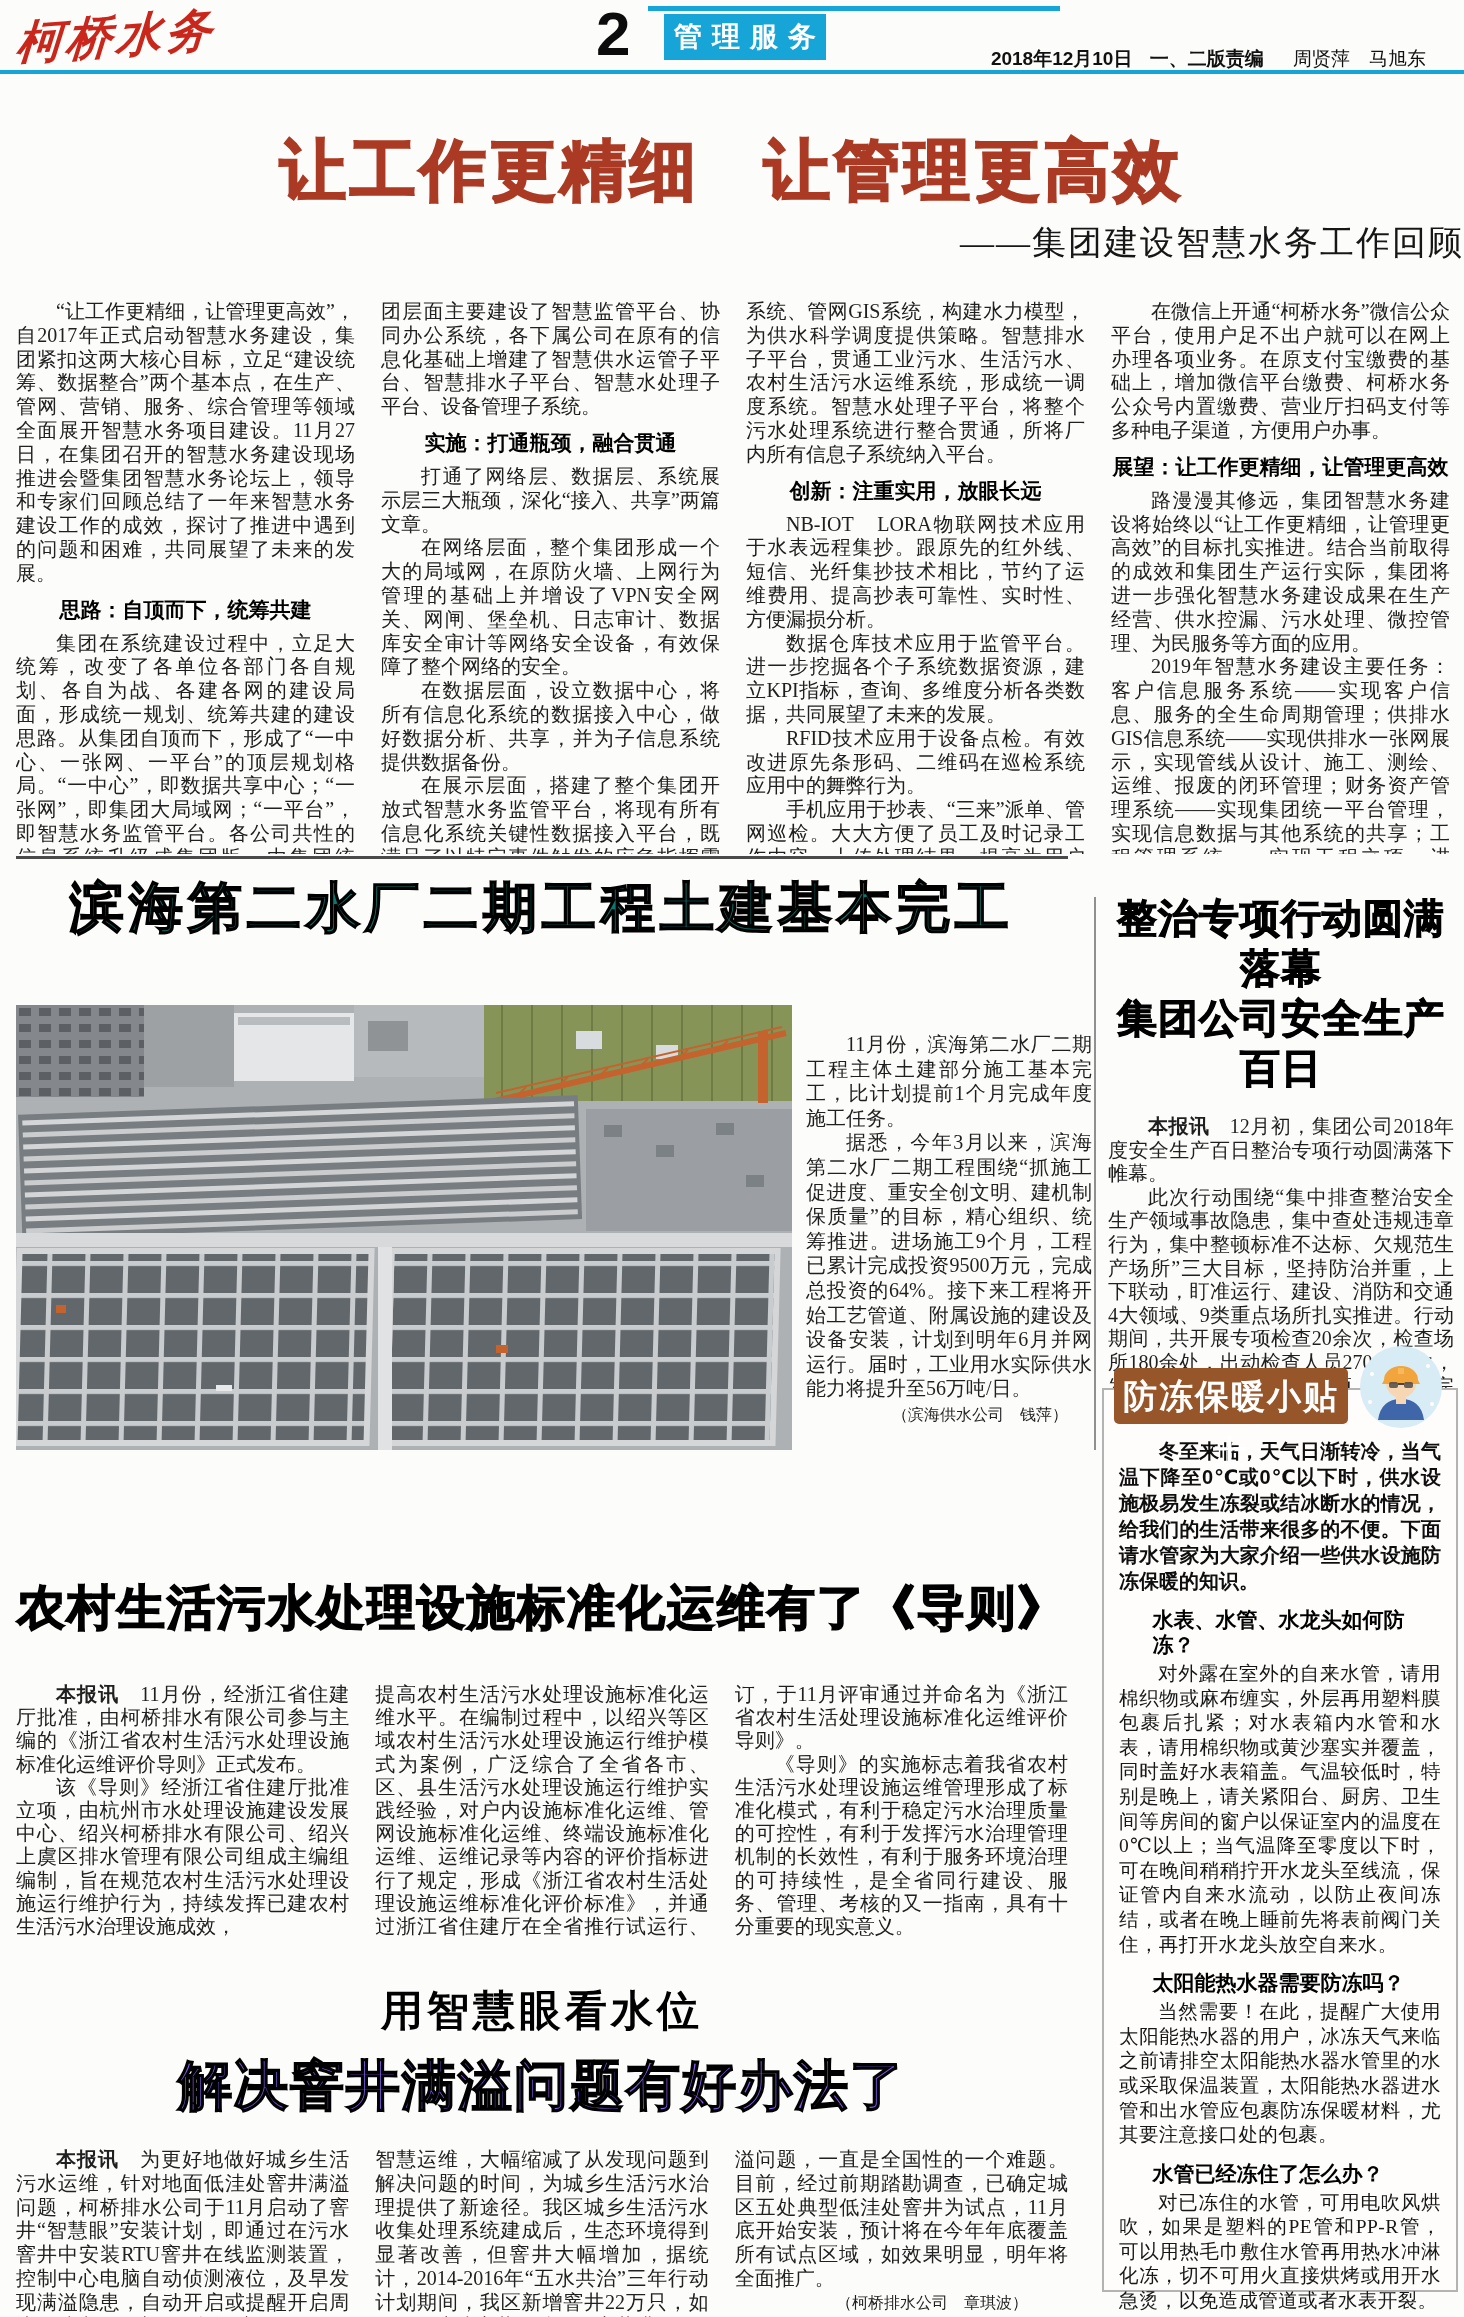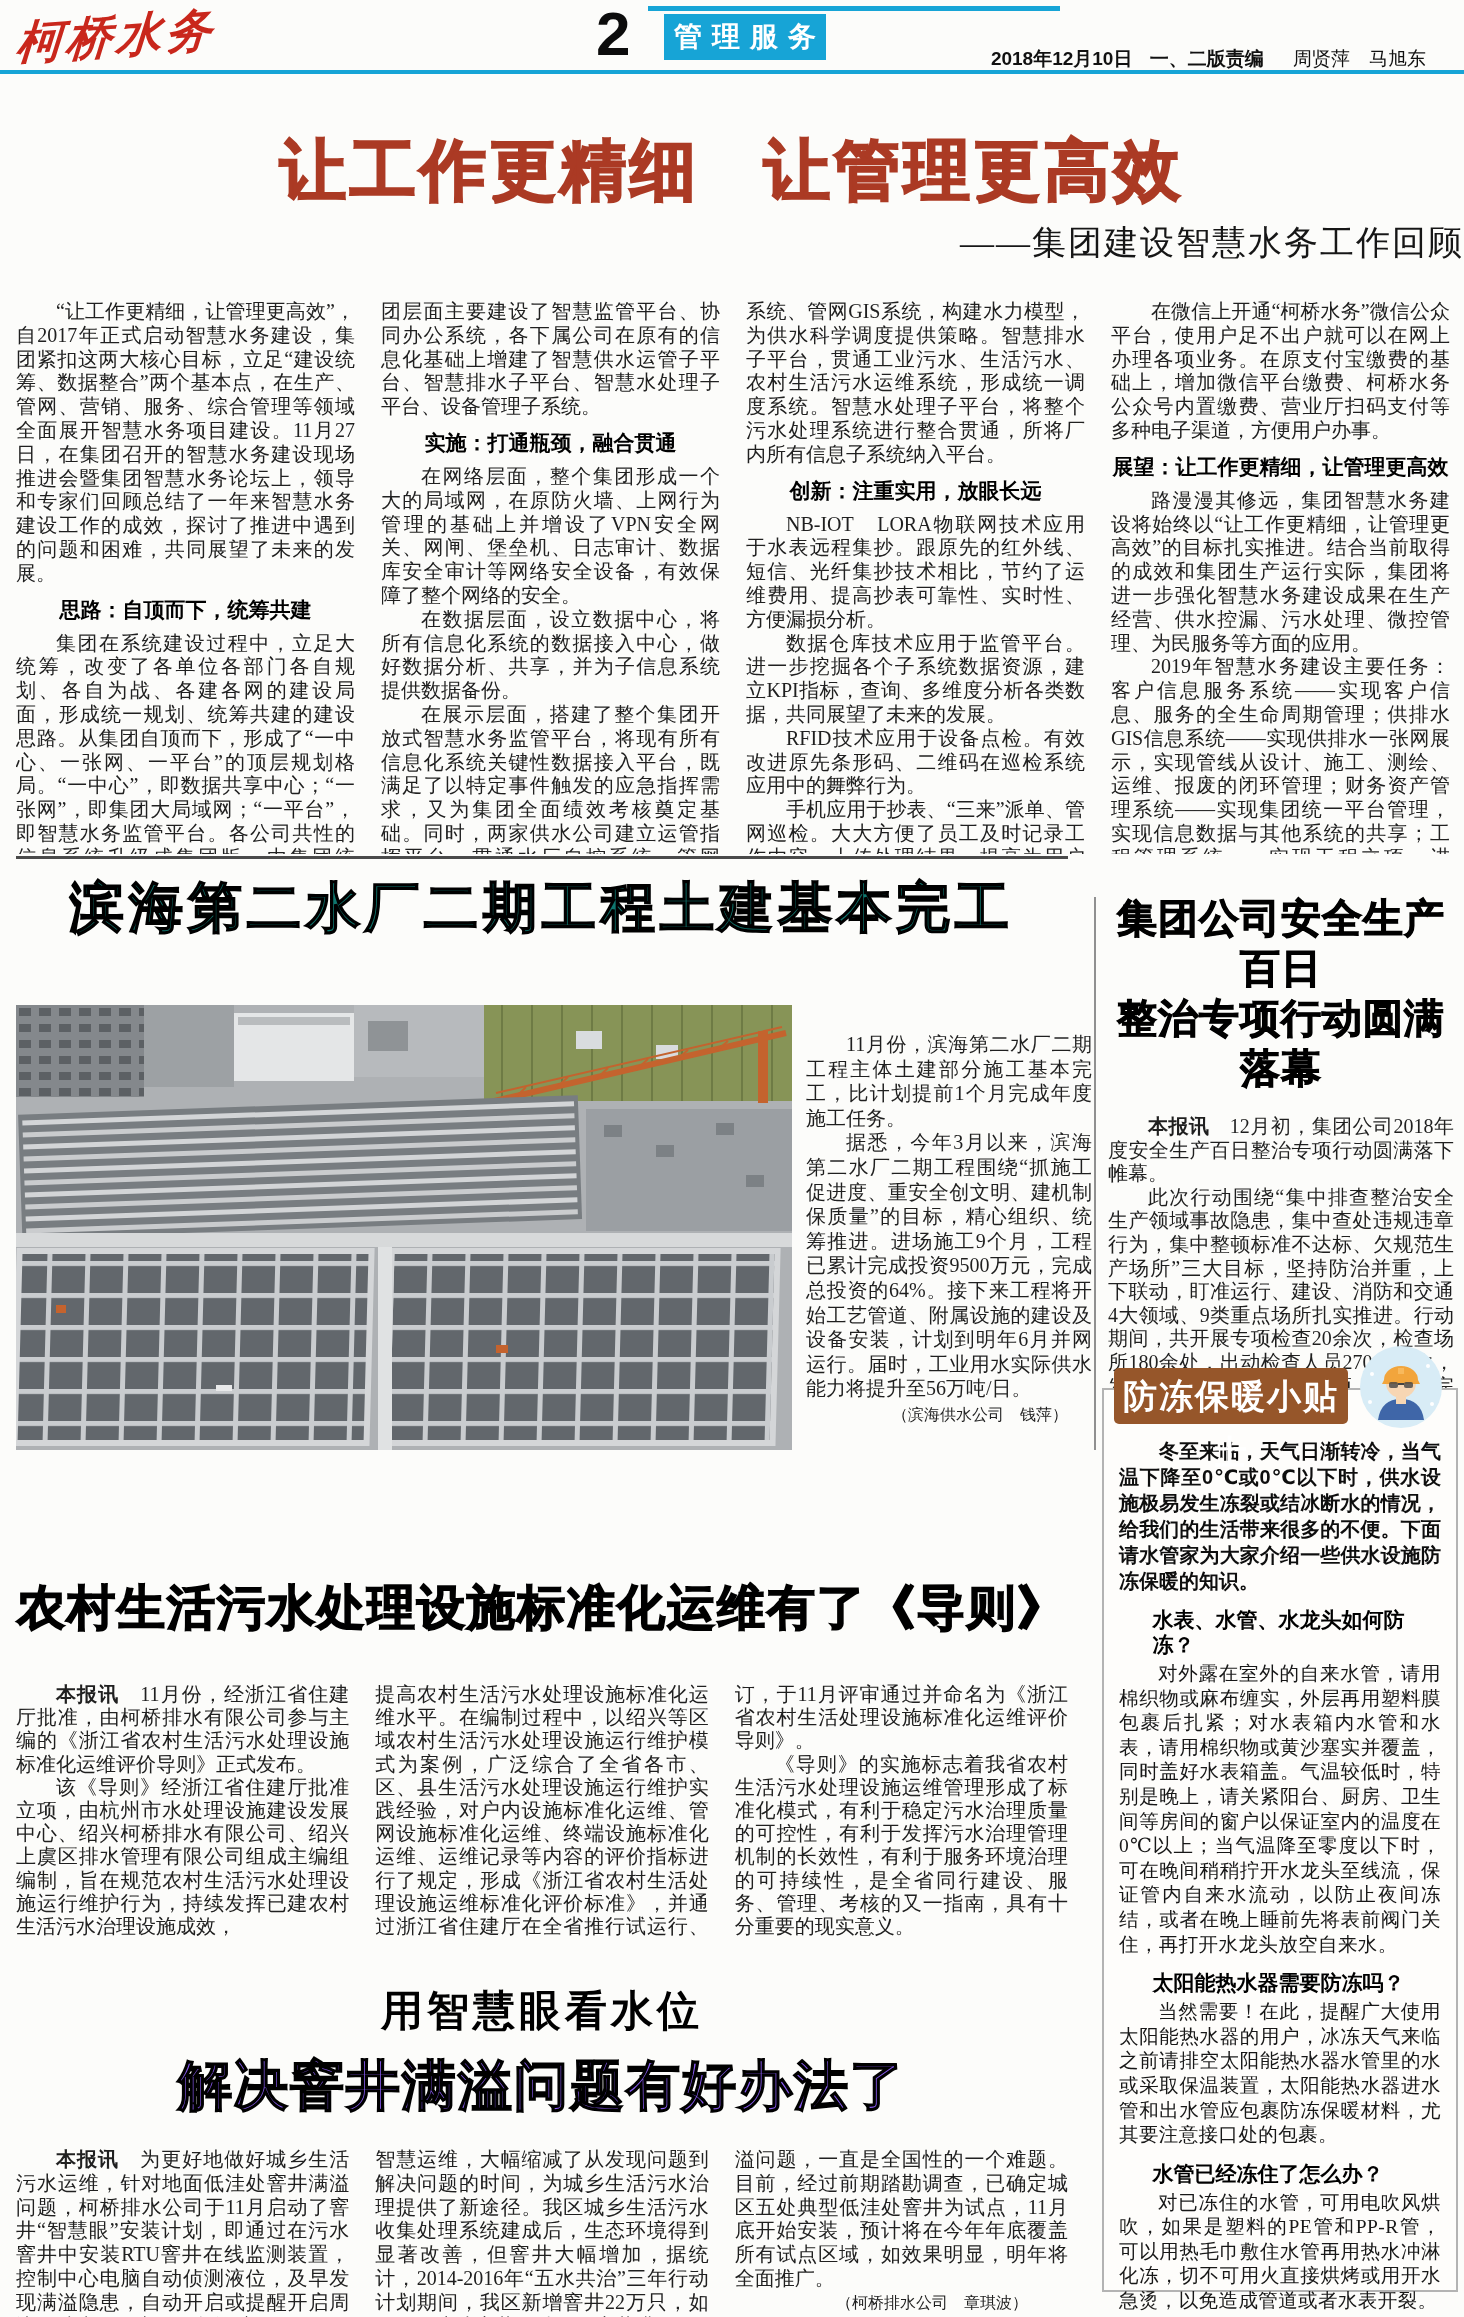--- a/index.html
+++ b/index.html
@@ -116,20 +116,21 @@
 
   <div class="cols4">
     <div class="col">
       <p>“让工作更精细，让管理更高效”，自2017年正式启动智慧水务建设，集团紧扣这两大核心目标，立足“建设统筹、数据整合”两个基本点，在生产、管网、营销、服务、综合管理等领域全面展开智慧水务项目建设。11月27日，在集团召开的智慧水务建设现场推进会暨集团智慧水务论坛上，领导和专家们回顾总结了一年来智慧水务建设工作的成效，探讨了推进中遇到的问题和困难，共同展望了未来的发展。</p>
       <div class="chead">思路：自顶而下，统筹共建</div>
       <p>集团在系统建设过程中，立足大统筹，改变了各单位各部门各自规划、各自为战、各建各网的建设局面，形成统一规划、统筹共建的建设思路。从集团自顶而下，形成了“一中心、一张网、一平台”的顶层规划格局。“一中心”，即数据共享中心；“一张网”，即集团大局域网；“一平台”，即智慧水务监管平台。各公司共性的信息系统升级成集团版，由集团统建，专业子系统由各下属公司分建，并统一接入集团监管平台。集</p>
     </div>
     <div class="col">
       <p class="cont">团层面主要建设了智慧监管平台、协同办公系统，各下属公司在原有的信息化基础上增建了智慧供水运管子平台、智慧排水子平台、智慧水处理子平台、设备管理子系统。</p>
       <div class="chead">实施：打通瓶颈，融合贯通</div>
+      <p>打通了网络层、数据层、系统展示层三大瓶颈，深化“接入、共享”两篇文章。</p>
       <p>在网络层面，整个集团形成一个大的局域网，在原防火墙、上网行为管理的基础上并增设了VPN安全网关、网闸、堡垒机、日志审计、数据库安全审计等网络安全设备，有效保障了整个网络的安全。</p>
       <p>在数据层面，设立数据中心，将所有信息化系统的数据接入中心，做好数据分析、共享，并为子信息系统提供数据备份。</p>
       <p>在展示层面，搭建了整个集团开放式智慧水务监管平台，将现有所有信息化系统关键性数据接入平台，既满足了以特定事件触发的应急指挥需求，又为集团全面绩效考核奠定基础。同时，两家供水公司建立运管指挥平台，贯通水厂自控系统、管网SCADA</p>
     </div>
     <div class="col">
       <p class="cont">系统、管网GIS系统，构建水力模型，为供水科学调度提供策略。智慧排水子平台，贯通工业污水、生活污水、农村生活污水运维系统，形成统一调度系统。智慧水处理子平台，将整个污水处理系统进行整合贯通，所将厂内所有信息子系统纳入平台。</p>
       <div class="chead">创新：注重实用，放眼长远</div>
       <p>NB-IOT　LORA物联网技术应用于水表远程集抄。跟原先的红外线、短信、光纤集抄技术相比，节约了运维费用、提高抄表可靠性、实时性、方便漏损分析。</p>
       <p>数据仓库技术应用于监管平台。进一步挖掘各个子系统数据资源，建立KPI指标，查询、多维度分析各类数据，共同展望了未来的发展。</p>
       <p>RFID技术应用于设备点检。有效改进原先条形码、二维码在巡检系统应用中的舞弊行为。</p>
@@ -231,22 +232,22 @@
 
   <div class="binhai-text">
     <p>11月份，滨海第二水厂二期工程主体土建部分施工基本完工，比计划提前1个月完成年度施工任务。</p>
     <p>据悉，今年3月以来，滨海第二水厂二期工程围绕“抓施工促进度、重安全创文明、建机制保质量”的目标，精心组织、统筹推进。进场施工9个月，工程已累计完成投资9500万元，完成总投资的64%。接下来工程将开始工艺管道、附属设施的建设及设备安装，计划到明年6月并网运行。届时，工业用水实际供水能力将提升至56万吨/日。</p>
     <span class="byline">（滨海供水公司　钱萍）</span>
   </div>
 
   <div class="vrule"></div>
 
   <div class="safety">
+    <div class="safety-title">整治专项行动圆满落幕</div>
     <div class="safety-title">集团公司安全生产百日</div>
-    <div class="safety-title">整治专项行动圆满落幕</div>
     <div class="body">
       <p><span class="lede">本报讯</span><span>　12月初，集团公司2018年度安全生产百日整治专项行动圆满落下帷幕。</span></p>
       <p>此次行动围绕“集中排查整治安全生产领域事故隐患，集中查处违规违章行为，集中整顿标准不达标、欠规范生产场所”三大目标，坚持防治并重，上下联动，盯准运行、建设、消防和交通4大领域、9类重点场所扎实推进。行动期间，共开展专项检查20余次，检查场所180余处，出动检查人员270余人次，发现整改销号安全隐患70项，并全部完成整改。</p>
       <span class="byline">（集团企管部　周虎）</span>
     </div>
   </div>
 
   <div class="tips">
     <div class="tips-header">防冻保暖小贴士</div>
     <div class="tips-illu">

